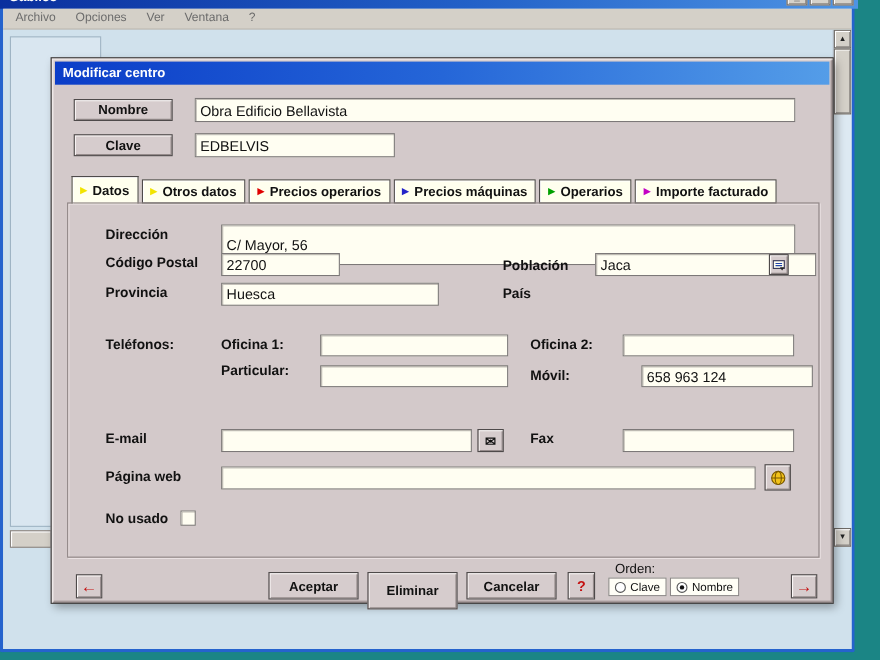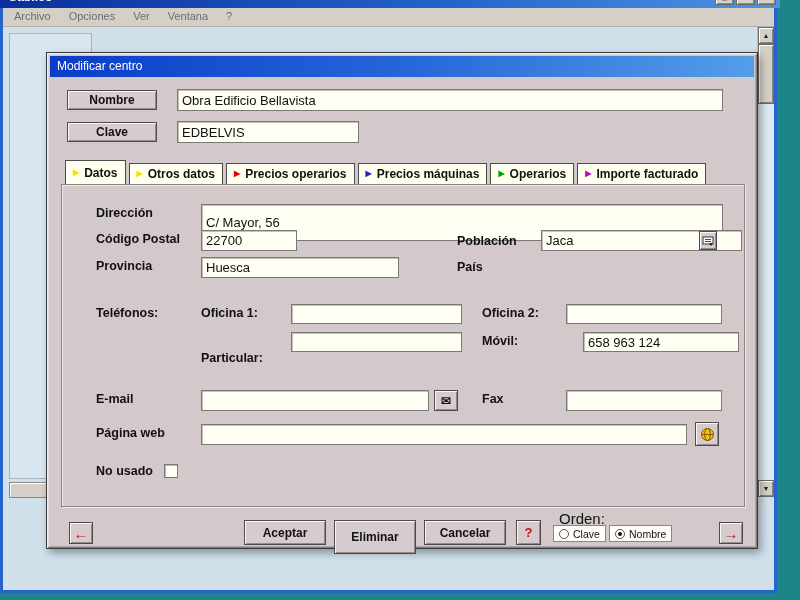--- a/index.html
+++ b/index.html
@@ -20,63 +20,63 @@
   #graybar{position:absolute;left:6px;top:455px;width:38px;height:16px;background:#D4D0C8;border:1px solid #8a8682;box-shadow:inset 1px 1px 0 #fff}
   #scrollbar{position:absolute;right:0;top:0;width:17px;height:470px;background:#dde9f2;border-left:1px solid #aebecb}
   .sbtn{position:absolute;left:0;width:16px;height:17px;background:#D4D0C8;border:1px solid #6e6a66;box-shadow:inset 1px 1px 0 #fff,inset -1px -1px 0 #8a8682;font-size:7px;text-align:center;line-height:15px;color:#222}
   #sb-up{top:0}
   #sb-down{bottom:0}
   #sb-thumb{position:absolute;left:0;top:17px;width:16px;height:60px;background:#D4D0C8;border:1px solid #6e6a66;box-shadow:inset 1px 1px 0 #fff,inset -1px -1px 0 #8a8682}
 
   
   #dlg{position:absolute;left:46px;top:52px;width:712px;height:497px;background:#D3C9CA;border:1px solid #3a3a3a;
        box-shadow:inset 1px 1px 0 #f2ecec,inset -1px -1px 0 #867c7c,inset 2px 2px 0 #e2dada,inset -2px -2px 0 #b0a4a4,3px 4px 8px rgba(0,0,0,.35)}
-  #dlg-title{position:absolute;left:3px;top:3px;right:3px;height:21px;background:linear-gradient(90deg,#0b3dc8,#2566d8 50%,#549de8);color:#fff;font-weight:400;font-size:12px;line-height:21px;padding-left:7px}
+  #dlg-title{position:absolute;left:3px;top:3px;right:3px;height:21px;background:linear-gradient(90deg,#0b3dc8,#2566d8 50%,#549de8);color:#fff;font-weight:700;font-size:12px;line-height:21px;padding-left:7px}
 
   .btn3d{background:#D6CCCD;border:1px solid #4e4a4a;box-shadow:inset 1px 1px 0 #fbf7f7,inset -1px -1px 0 #958b8b;color:#111;font-weight:700;font-size:12px;display:flex;align-items:center;justify-content:center;cursor:default}
   .field{background:#FFFEF2;border:1px solid #7c7878;box-shadow:inset 1px 1px 0 rgba(90,80,80,.35);font-size:13px;color:#111;padding:0 4px;outline:none}
   .lbl{position:absolute;font-size:12.5px;font-weight:700;color:#111;white-space:nowrap}
 
   #nombre-btn{left:20px;top:37px;width:90px;height:20px}
   #nombre-field{left:130px;top:36px;width:546px;height:22px}
   #clave-btn{left:20px;top:69px;width:90px;height:20px}
   #clave-field{left:130px;top:68px;width:182px;height:22px}
 
   #tabs{position:absolute;left:18px;top:107px;height:25px;display:flex;align-items:flex-end}
   .tab{height:22px;background:#FFFFEE;border:1px solid #4e4a4a;box-shadow:inset 1px 1px 0 #fff;margin-right:3px;display:flex;align-items:center;padding:0 7px;font-weight:700;font-size:12px;color:#111}
   .tab .marker{font-size:8px;margin-right:5px;line-height:1}
   .tab.active{height:25px;border-bottom:none}
 
   #frame{left:14px;top:131px;width:684px;height:323px;border:1px solid #8f8585;box-shadow:inset 1px 1px 0 #f0e8e8,1px 1px 0 #f0e8e8;background:transparent}
 
   #dir-lbl{left:49px;top:153px}      #dir-field{left:154px;top:151px;width:522px;height:37px}
-  #cp-lbl{left:49px;top:179px}       #cp-field{left:154px;top:177px;width:96px;height:21px}
+  #cp-lbl{left:49px;top:179px}       #cp-field{left:154px;top:177px;width:108px;height:21px}
   #pob-lbl{left:410px;top:181px}     #pob-field{left:494px;top:177px;width:201px;height:21px}
   #pob-btn{left:652px;top:178px;width:18px;height:19px}
   #prov-lbl{left:49px;top:206px}     #prov-field{left:154px;top:204px;width:198px;height:21px}
   #pais-lbl{left:410px;top:207px}    #pais-field{left:494px;top:203px;width:180px;height:21px}
   #tel-lbl{left:49px;top:253px}
   #of1-lbl{left:154px;top:253px}     #of1-field{left:244px;top:251px;width:171px;height:20px}
   #of2-lbl{left:435px;top:253px}     #of2-field{left:519px;top:251px;width:156px;height:20px}
-  #part-lbl{left:154px;top:298px}    #part-field{left:244px;top:279px;width:171px;height:20px}
+  #part-lbl{left:154px;top:277px}    #part-field{left:244px;top:279px;width:171px;height:20px}
   #movil-lbl{left:435px;top:281px}   #movil-field{left:536px;top:279px;width:156px;height:20px}
   #email-lbl{left:49px;top:339px}    #email-field{left:154px;top:337px;width:228px;height:21px}
   #email-btn{left:387px;top:337px;width:24px;height:21px;font-size:12px}
   #fax-lbl{left:435px;top:339px}     #fax-field{left:519px;top:337px;width:156px;height:21px}
   #web-lbl{left:49px;top:373px}      #web-field{left:154px;top:371px;width:486px;height:21px}
   #web-btn{left:648px;top:369px;width:24px;height:24px}
   #nousado-lbl{left:49px;top:411px}
   #nousado-cb{left:117px;top:411px;width:14px;height:14px;background:#FFFEF2;border:1px solid #7c7878;box-shadow:inset 1px 1px 0 rgba(90,80,80,.4)}
 
   #back-btn{left:22px;top:469px;width:24px;height:22px;font-size:15px;color:#c41111}
   #aceptar-btn{left:197px;top:467px;width:82px;height:25px}
   #eliminar-btn{left:287px;top:467px;width:82px;height:34px}
   #cancelar-btn{left:377px;top:467px;width:82px;height:25px}
   #help-btn{left:469px;top:467px;width:25px;height:25px;font-size:13px;color:#c41111}
-  #orden-lbl{position:absolute;left:512px;top:457px;font-size:15px;color:#111}
+  #orden-lbl{position:absolute;left:512px;top:457px;font-size:12px;color:#111}
   .radio-box{position:absolute;top:472px;height:17px;background:#FFFEF6;border:1px solid #8a8686;display:flex;align-items:center;gap:4px;padding:0 5px;font-size:10.5px;color:#111}
   #radio-clave{left:506px}
   #radio-nombre{left:562px}
   .radio-circle{width:10px;height:10px;border-radius:50%;background:#fff;border:1px solid #555;position:relative;flex:0 0 auto}
   .radio-box.checked .radio-circle::after{content:"";position:absolute;left:2px;top:2px;width:4px;height:4px;border-radius:50%;background:#111}
   #fwd-btn{left:672px;top:469px;width:24px;height:22px;font-size:15px;color:#c41111}
 </style>
 </head>
 <body>
 

